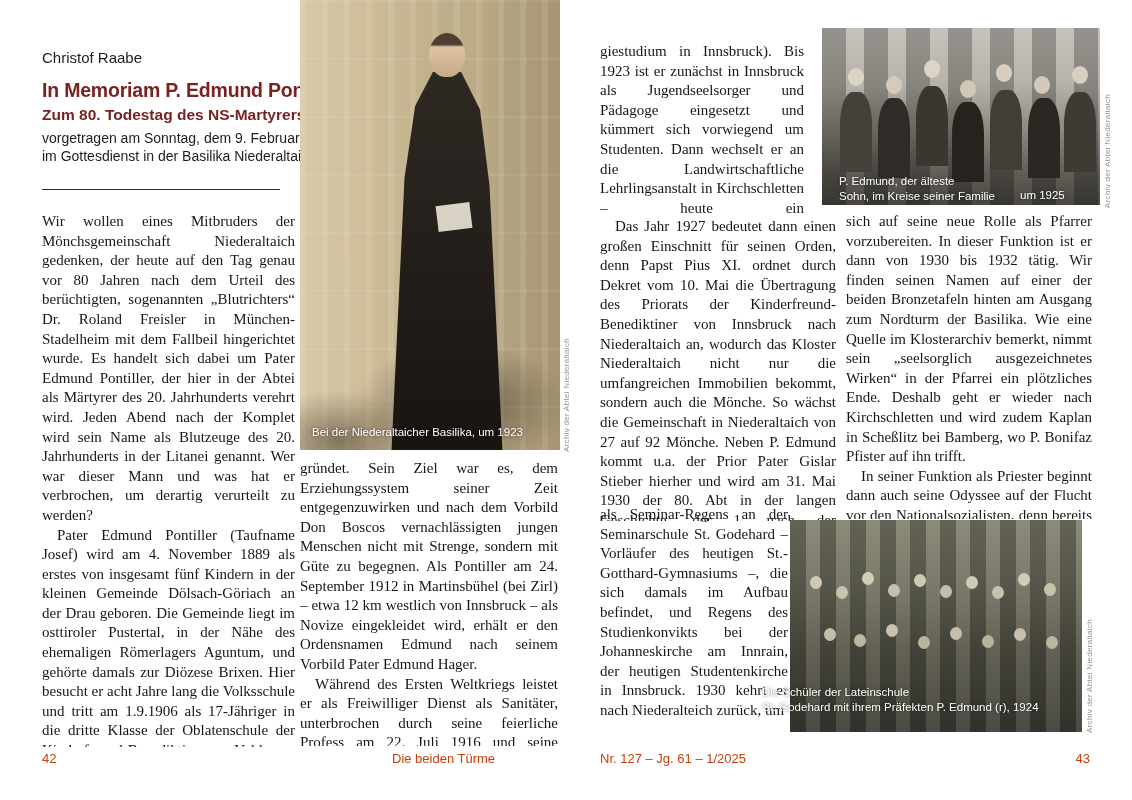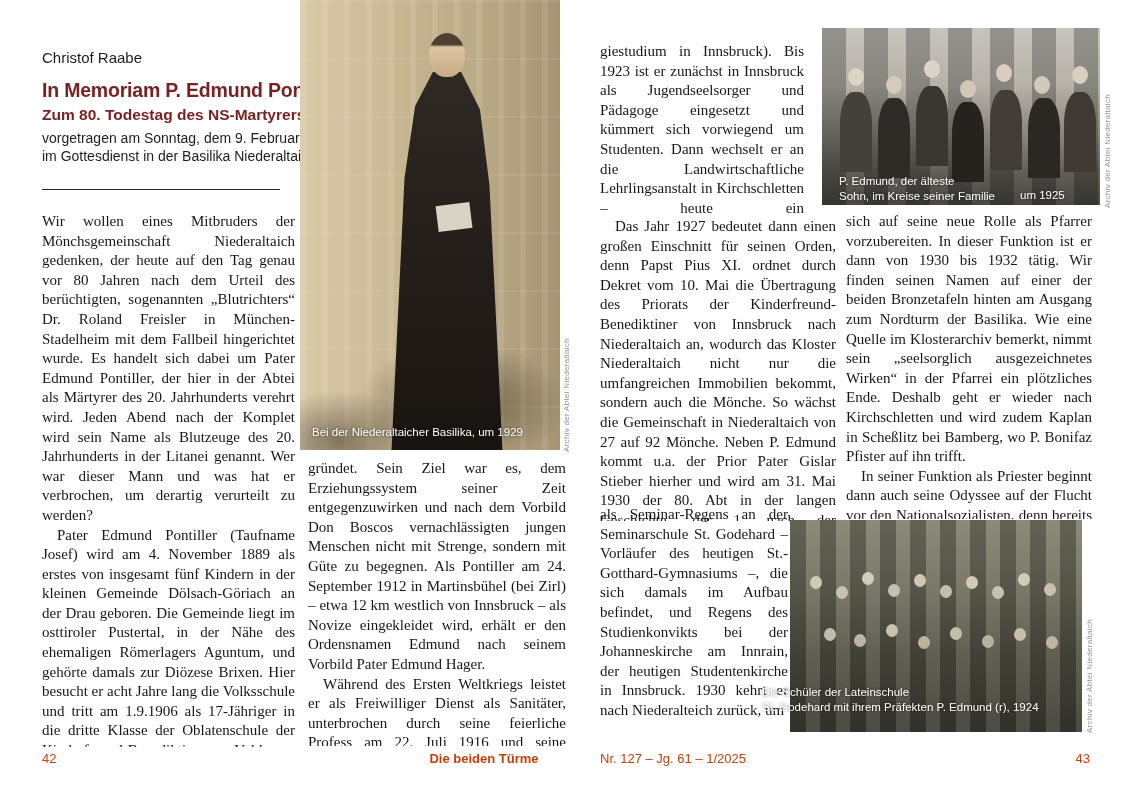--- a/index.html
+++ b/index.html
@@ -10,21 +10,21 @@
   .title{position:absolute;left:42px;top:79px;font:bold 19.5px "Liberation Sans",sans-serif;letter-spacing:-0.2px;}
   .subtitle{position:absolute;left:42px;top:106px;font:bold 15.5px "Liberation Sans",sans-serif;}
   .occ1{position:absolute;left:42px;top:130px;font:14px "Liberation Sans",sans-serif;color:#1d1d1d;}
   .occ2{position:absolute;left:42px;top:148px;font:14px "Liberation Sans",sans-serif;color:#1d1d1d;}
   .header-rule{position:absolute;left:42px;top:189px;width:238px;height:1px;background:#2c2c2c;}
   
   .col{position:absolute;overflow:hidden;}
   .col p{margin:0;font-size:15px;line-height:19.6px;text-align:justify;}
   .col p.ind{text-indent:15px;}
   #l-col1{left:42px;top:212px;width:253px;height:535px;}
-  #l-col2{left:308px;top:459px;width:258px;height:287px;}
+  #l-col2{left:300px;top:459px;width:258px;height:287px;}
   #r-colA{left:600px;top:42px;width:204px;height:177px;}
   #r-colB{left:600px;top:217px;width:236px;height:304px;}
   #r-colC{left:600px;top:505px;width:188px;height:218px;}
   #r-colD{left:846px;top:212px;width:246px;height:307px;}
   
   .photo{position:absolute;overflow:hidden;}
   #photo1{left:300px;top:0;width:260px;height:450px;
     background:
       radial-gradient(ellipse 150px 90px at 62% 90%, rgba(42,32,20,0.55), transparent 70%),
       radial-gradient(ellipse 120px 70px at 15% 98%, rgba(52,40,26,0.5), transparent 72%),
@@ -60,21 +60,21 @@
   #p2year{position:absolute;left:1020px;top:189px;color:#fff;font:11.5px "Liberation Sans",sans-serif;text-shadow:0 0 3px rgba(0,0,0,0.55);}
   #p3cap{left:762px;top:685px;width:284px;text-align:left;}
   .vcredit{position:absolute;writing-mode:vertical-rl;transform:rotate(180deg);
     font:8px "Liberation Sans",sans-serif;color:#8f8f8f;letter-spacing:0.3px;white-space:nowrap;}
   #cred1{left:562px;top:352px;height:100px;}
   #cred2{left:1103px;top:138px;height:70px;}
   #cred3{left:1085px;top:628px;height:105px;}
   
   .footer{position:absolute;top:751px;font:13px "Liberation Sans",sans-serif;color:#c2410c;}
   #f-page42{left:42px;}
-  #f-journal{left:384px;width:200px;text-align:center;font-weight:bold;}
+  #f-journal{left:392px;width:200px;text-align:left;}
   #f-issue{left:600px;}
   #f-page43{left:1040px;width:50px;text-align:right;}
 </style>
 </head>
 <body>
 
 <div id="canvas">
 
   <div class="author">Christof Raabe</div>
   <div class="title" style="color: rgb(122, 34, 34);">In Memoriam P. Edmund Pontiller</div>
@@ -90,21 +90,21 @@
   <div class="col" id="l-col2">
     <p>gründet. Sein Ziel war es, dem Erziehungssystem seiner Zeit entgegenzuwirken und nach dem Vorbild Don Boscos vernachlässigten jungen Menschen nicht mit Strenge, sondern mit Güte zu begegnen. Als Pontiller am 24. September 1912 in Martinsbühel (bei Zirl) – etwa 12 km westlich von Innsbruck – als Novize eingekleidet wird, erhält er den Ordensnamen Edmund nach seinem Vorbild Pater Edmund Hager.</p>
     <p class="ind">Während des Ersten Weltkriegs leistet er als Freiwilliger Dienst als Sanitäter, unterbrochen durch seine feierliche Profess am 22. Juli 1916 und seine Priesterweihe am 30. Juli 1916 im Salzburger Dom (Theolo-</p>
   </div>
 
   <div class="photo" id="photo1">
     <div class="monk-body"></div>
     <div class="monk-head"></div>
     <div class="monk-book"></div>
   </div>
-  <div class="cap" id="p1cap">Bei der Niederaltaicher Basilika, um 1929</div>
+  <div class="cap" id="p1cap">Bei der Niederaltaicher Basilika, um 1923</div>
   <div class="vcredit" id="cred1">Archiv der Abtei Niederaltaich</div>
 
   <div class="col" id="r-colA">
     <p>giestudium in Innsbruck). Bis 1923 ist er zunächst in Innsbruck als Jugendseelsorger und Pädagoge eingesetzt und kümmert sich vorwiegend um Studenten. Dann wechselt er an die Landwirtschaftliche Lehrlingsanstalt in Kirchschletten – heute ein Benediktinerinnenkloster – bei Bamberg.</p>
   </div>
   <div class="col" id="r-colB">
     <p class="ind">Das Jahr 1927 bedeutet dann einen großen Einschnitt für seinen Orden, denn Papst Pius XI. ordnet durch Dekret vom 10. Mai die Übertragung des Priorats der Kinderfreund-Benediktiner von Innsbruck nach Niederaltaich an, wodurch das Kloster Niederaltaich nicht nur die umfangreichen Immobilien bekommt, sondern auch die Mönche. So wächst die Gemeinschaft in Niederaltaich von 27 auf 92 Mönche. Neben P. Edmund kommt u.a. der Prior Pater Gislar Stieber hierher und wird am 31. Mai 1930 der 80. Abt in der langen Geschichte, der 1. nach der „Wiedergeburt“ der Abtei im Jahr 1918.</p>
     <p class="ind">P. Edmund bleibt zunächst weiter in der Erziehung. 1928 finden wir ihn hier</p>
   </div>
   <div class="col" id="r-colC">

